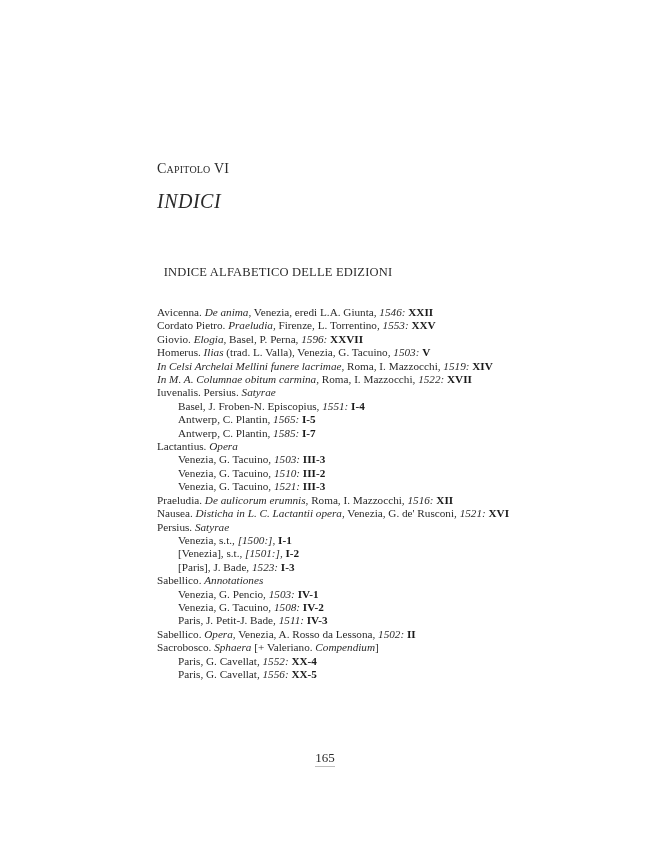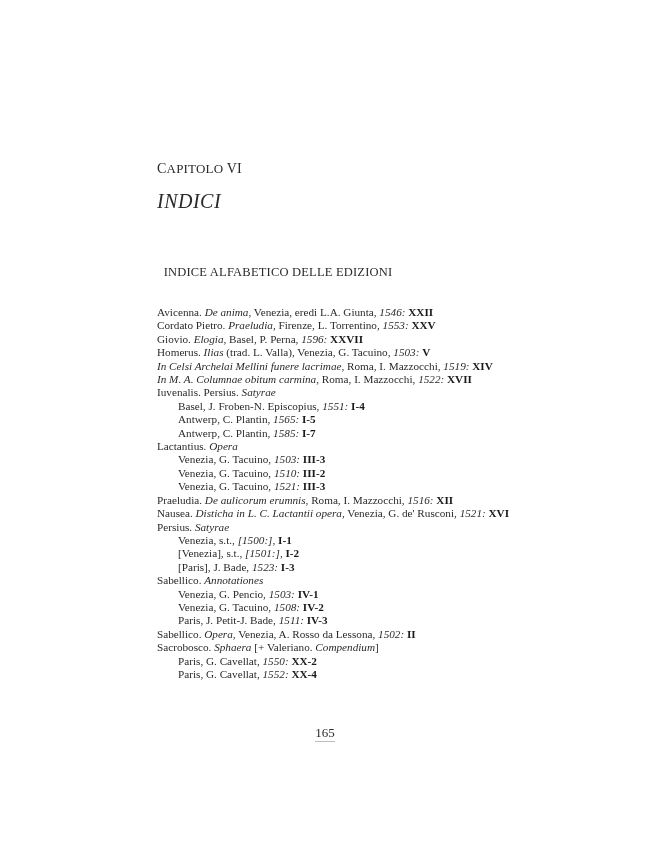--- a/index.html
+++ b/index.html
@@ -1,28 +1,28 @@
 <!DOCTYPE html>
 <html><head>
 <meta charset="utf-8">
 <style>
   html, body { margin: 0; padding: 0; background: #ffffff; }
   body { width: 650px; height: 841px; position: relative; overflow: hidden;
          font-family: "Liberation Serif", "DejaVu Serif", serif; color: #2a2a2a; }
   .chapter { position: absolute; left: 157px; top: 161px; font-size: 14px; letter-spacing: 0.2px; }
-  .chapter .sc { font-size: 13px; }
+  .chapter .sc { font-size: 10px; }
   .title { position: absolute; left: 157px; top: 190px; font-size: 20px; font-style: italic; letter-spacing: 0.5px; }
   .section-title { position: absolute; left: 0; width: 556px; top: 265px; text-align: center;
                    font-size: 12.5px; letter-spacing: 0.2px; }
   .entries { position: absolute; left: 157px; top: 306px; width: 340px; }
   .entry { font-size: 11.2px; line-height: 13.42px; height: 13.42px; white-space: nowrap; }
   .entry.sub { padding-left: 21px; }
   .entry i { }
   .entry b { font-weight: bold; color: #1a1a1a; }
-  .pageno { position: absolute; left: 0; width: 650px; top: 725px; text-align: center; font-size: 13px; }
+  .pageno { position: absolute; left: 0; width: 650px; top: 750px; text-align: center; font-size: 13px; }
   .pageno span { border-bottom: 1px solid #bdbdbd; padding-bottom: 1px; }
 </style>
 </head>
 <body>
 
 <div class="chapter"><span>C</span><span class="sc">APITOLO</span> <span>VI</span></div>
 
 <div class="title">INDICI</div>
 
 <div class="section-title">INDICE ALFABETICO DELLE EDIZIONI</div>
@@ -47,17 +47,17 @@
     <div class="entry"><span>Persius. </span><i>Satyrae</i></div>
     <div class="entry sub"><span>Venezia, s.t., </span><i>[1500:]</i><span>, </span><b>I-1</b></div>
     <div class="entry sub"><span>[Venezia], s.t., </span><i>[1501:]</i><span>, </span><b>I-2</b></div>
     <div class="entry sub"><span>[Paris], J. Bade, </span><i>1523:</i><span> </span><b>I-3</b></div>
     <div class="entry"><span>Sabellico. </span><i>Annotationes</i></div>
     <div class="entry sub"><span>Venezia, G. Pencio, </span><i>1503:</i><span> </span><b>IV-1</b></div>
     <div class="entry sub"><span>Venezia, G. Tacuino, </span><i>1508:</i><span> </span><b>IV-2</b></div>
     <div class="entry sub"><span>Paris, J. Petit-J. Bade, </span><i>1511:</i><span> </span><b>IV-3</b></div>
     <div class="entry"><span>Sabellico. </span><i>Opera</i><span>, Venezia, A. Rosso da Lessona, </span><i>1502:</i><span> </span><b>II</b></div>
     <div class="entry"><span>Sacrobosco. </span><i>Sphaera</i><span> [+ Valeriano. </span><i>Compendium</i><span>]</span></div>
-    <div class="entry sub"><span>Paris, G. Cavellat, </span><i>1550:</i><span> </span><b>XX-2</b></div>
     <div class="entry sub"><span>Paris, G. Cavellat, </span><i>1552:</i><span> </span><b>XX-4</b></div>
+    <div class="entry sub"><span>Paris, G. Cavellat, </span><i>1556:</i><span> </span><b>XX-5</b></div>
   </div>
 
 <div class="pageno"><span>165</span></div>
 
 </body></html>

